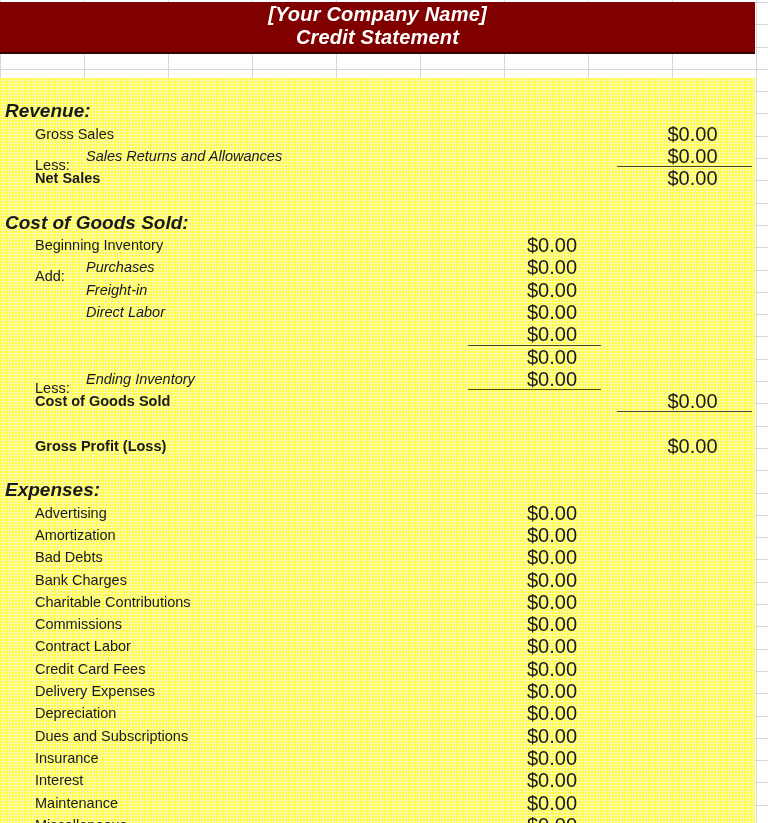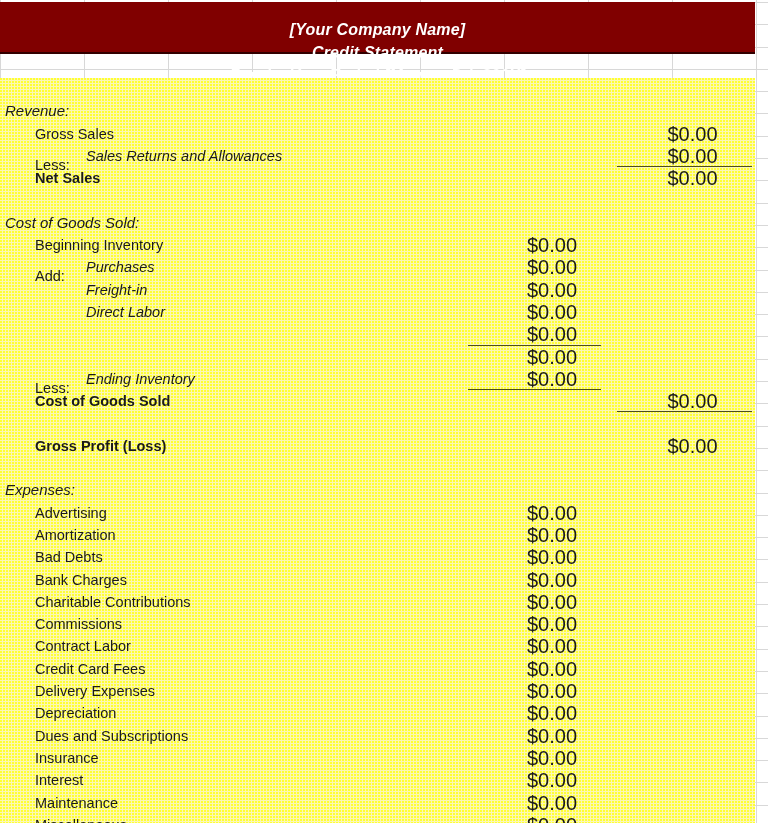--- a/index.html
+++ b/index.html
@@ -42,23 +42,23 @@
     top: 0;
     width: 755px;
     height: 52px;
     background: #800000;
     border-bottom: 2px solid #330000;
     box-sizing: border-box;
     text-align: center;
     color: #ffffff;
     font-weight: bold;
     font-style: italic;
-    font-size: 16px;
+    font-size: 20px;
     line-height: 23px;
-    padding-top: 16px;
+    padding-top: 1px;
     letter-spacing: 0.2px;
   }
   #header-banner .hline { display: block; white-space: nowrap; }
 
   
   #body-area {
     position: absolute;
     left: 0;
     top: 76px;
     width: 755px;
@@ -90,23 +90,23 @@
   .label.ind1 { left: 35px; }
   .label.ind2 { left: 86px; font-style: italic; }
 
   .prefix {
     position: absolute;
     left: 35px;
     top: 9px;
   }
 
   .section-head {
-    font-weight: normal;
+    font-weight: bold;
     font-style: italic;
-    font-size: 15px;
+    font-size: 19px;
   }
   .total-label { font-weight: bold; }
 
   
   .amt {
     position: absolute;
     top: 0;
     text-align: center;
     font-size: 20px;
     margin-left: 37px;
@@ -132,21 +132,20 @@
 </head>
 <body>
 
 <div id="sheet-grid"></div>
 
 <div id="statement">
 
   <div id="header-banner">
     <span class="hline">[Your Company Name]</span>
     <span class="hline">Credit Statement</span>
-    <span class="hline">For the Year Ended [Mmmm Dd, 200X]</span>
   </div>
 
   <div id="body-area">
     <div class="rows">
 
       <div class="row spacer"></div>
 
       <div class="row">
         <span class="label ind0 section-head">Revenue:</span>
       </div>

